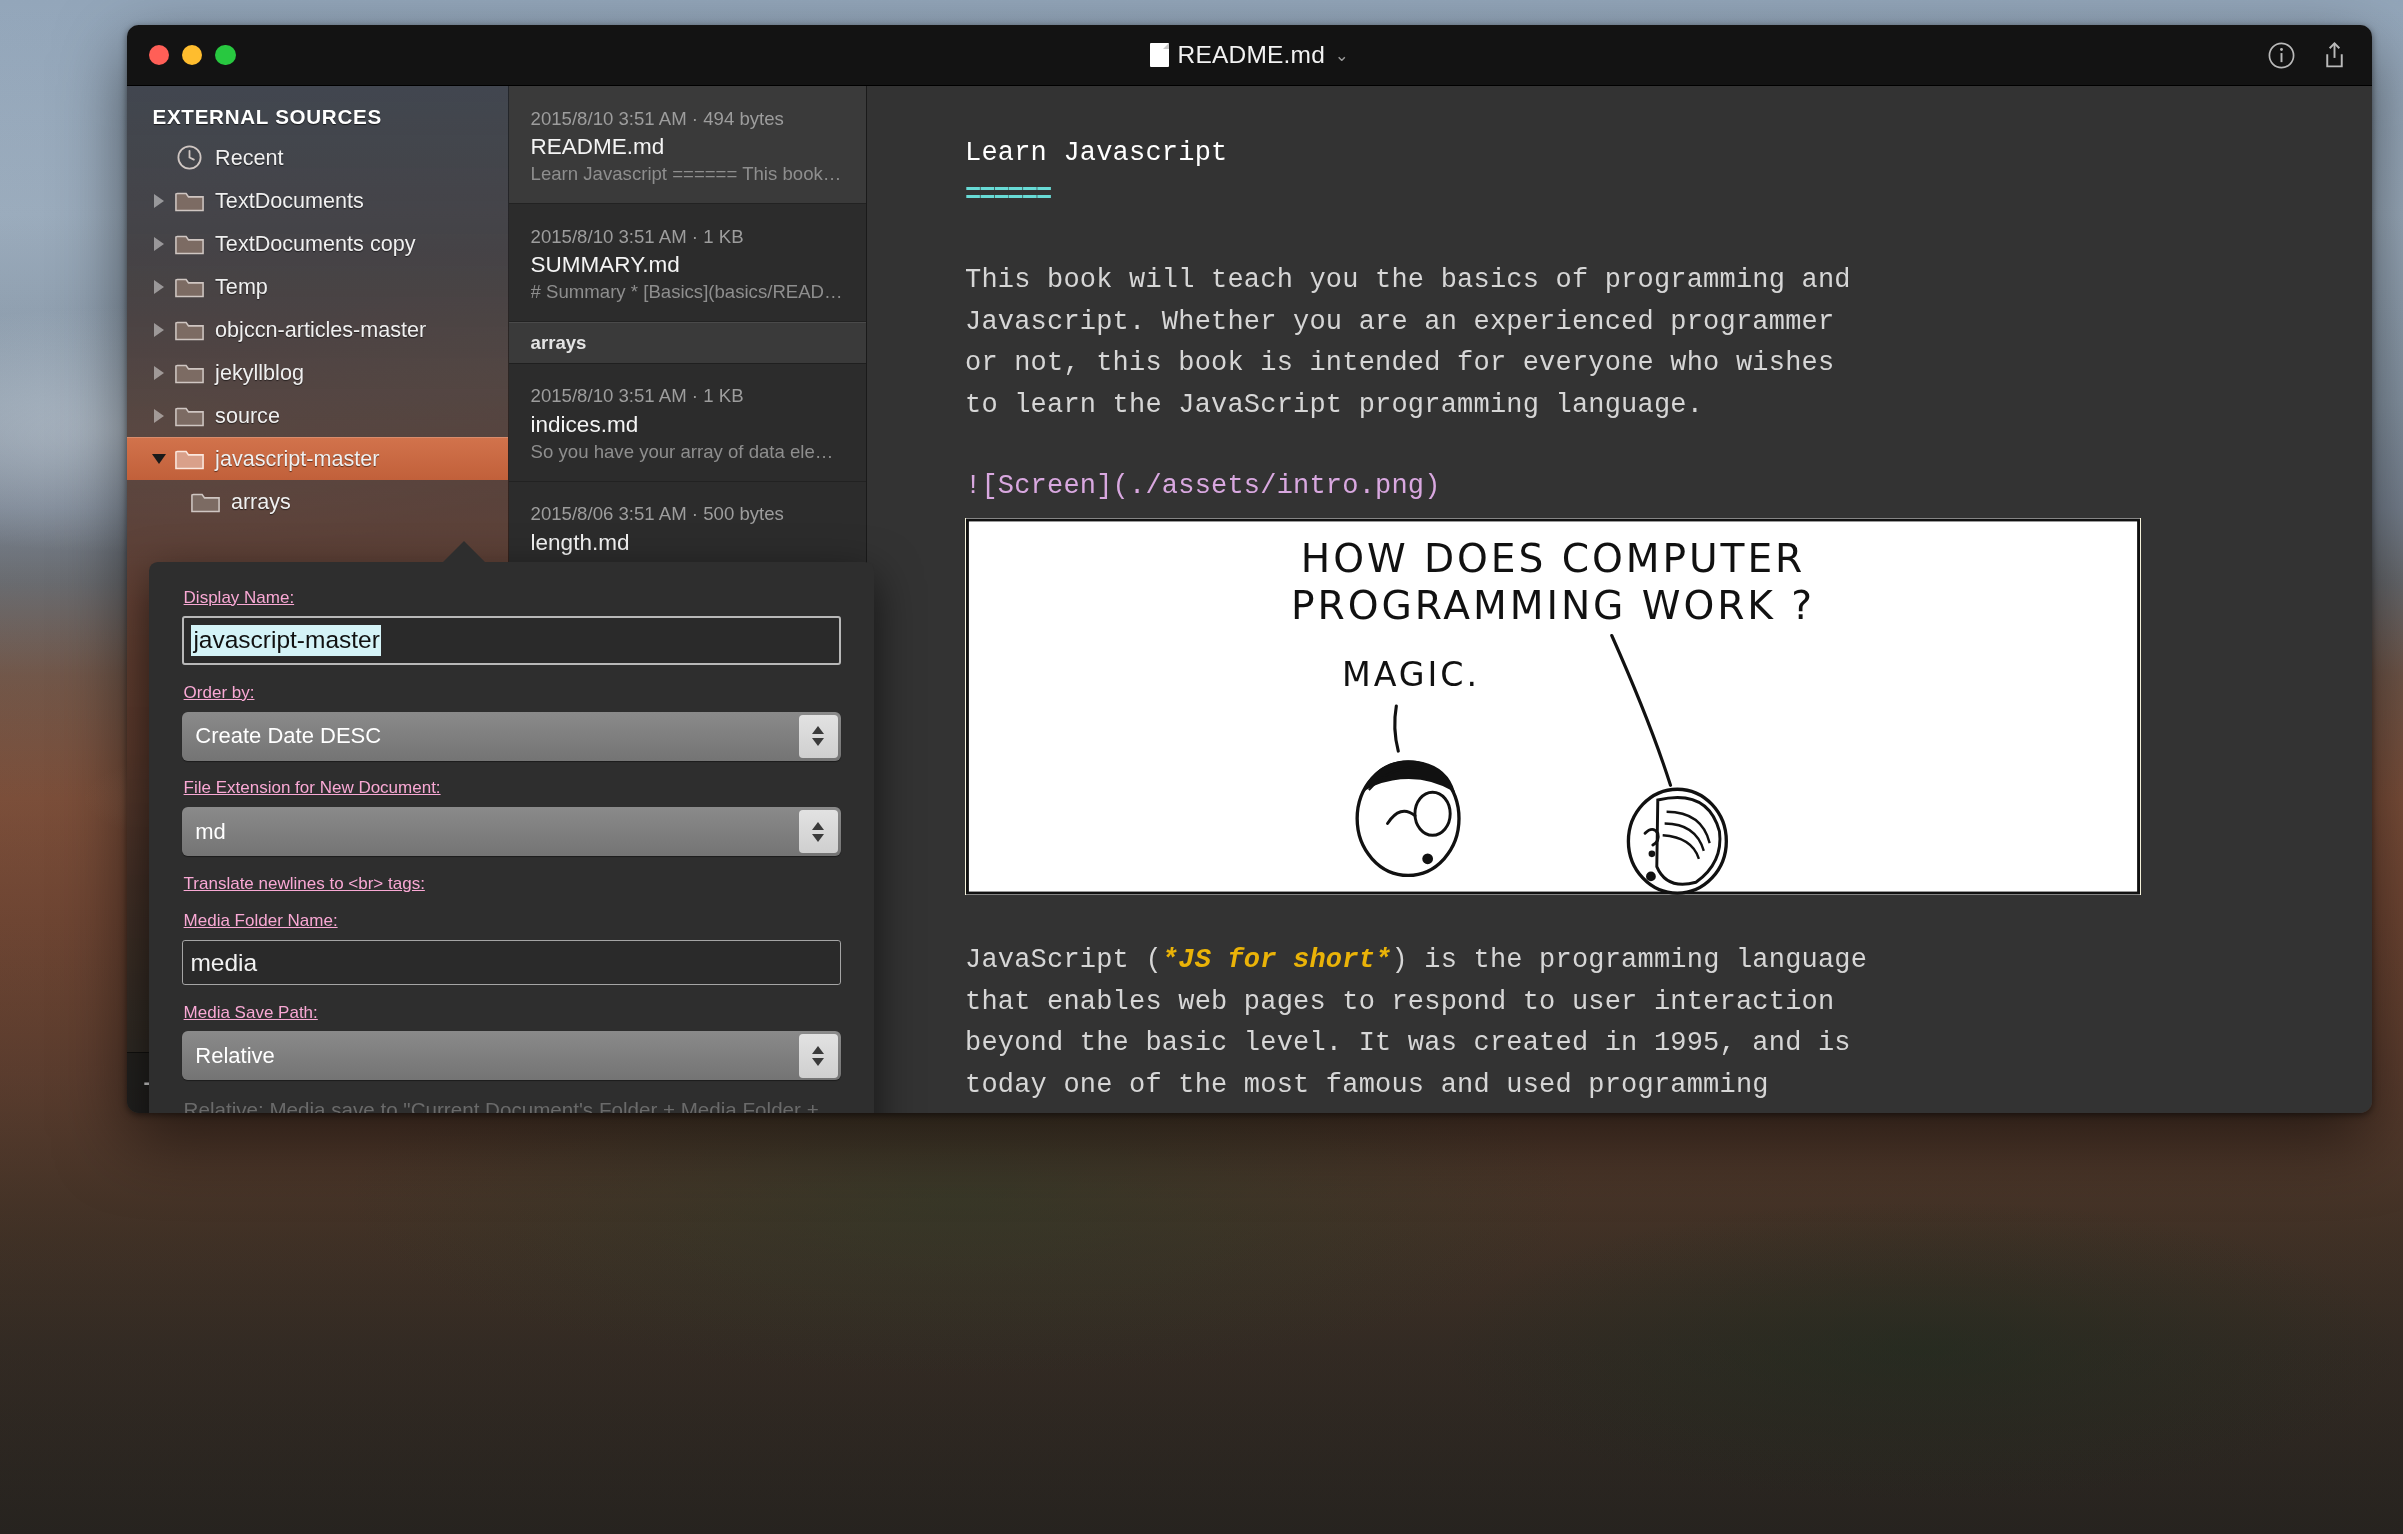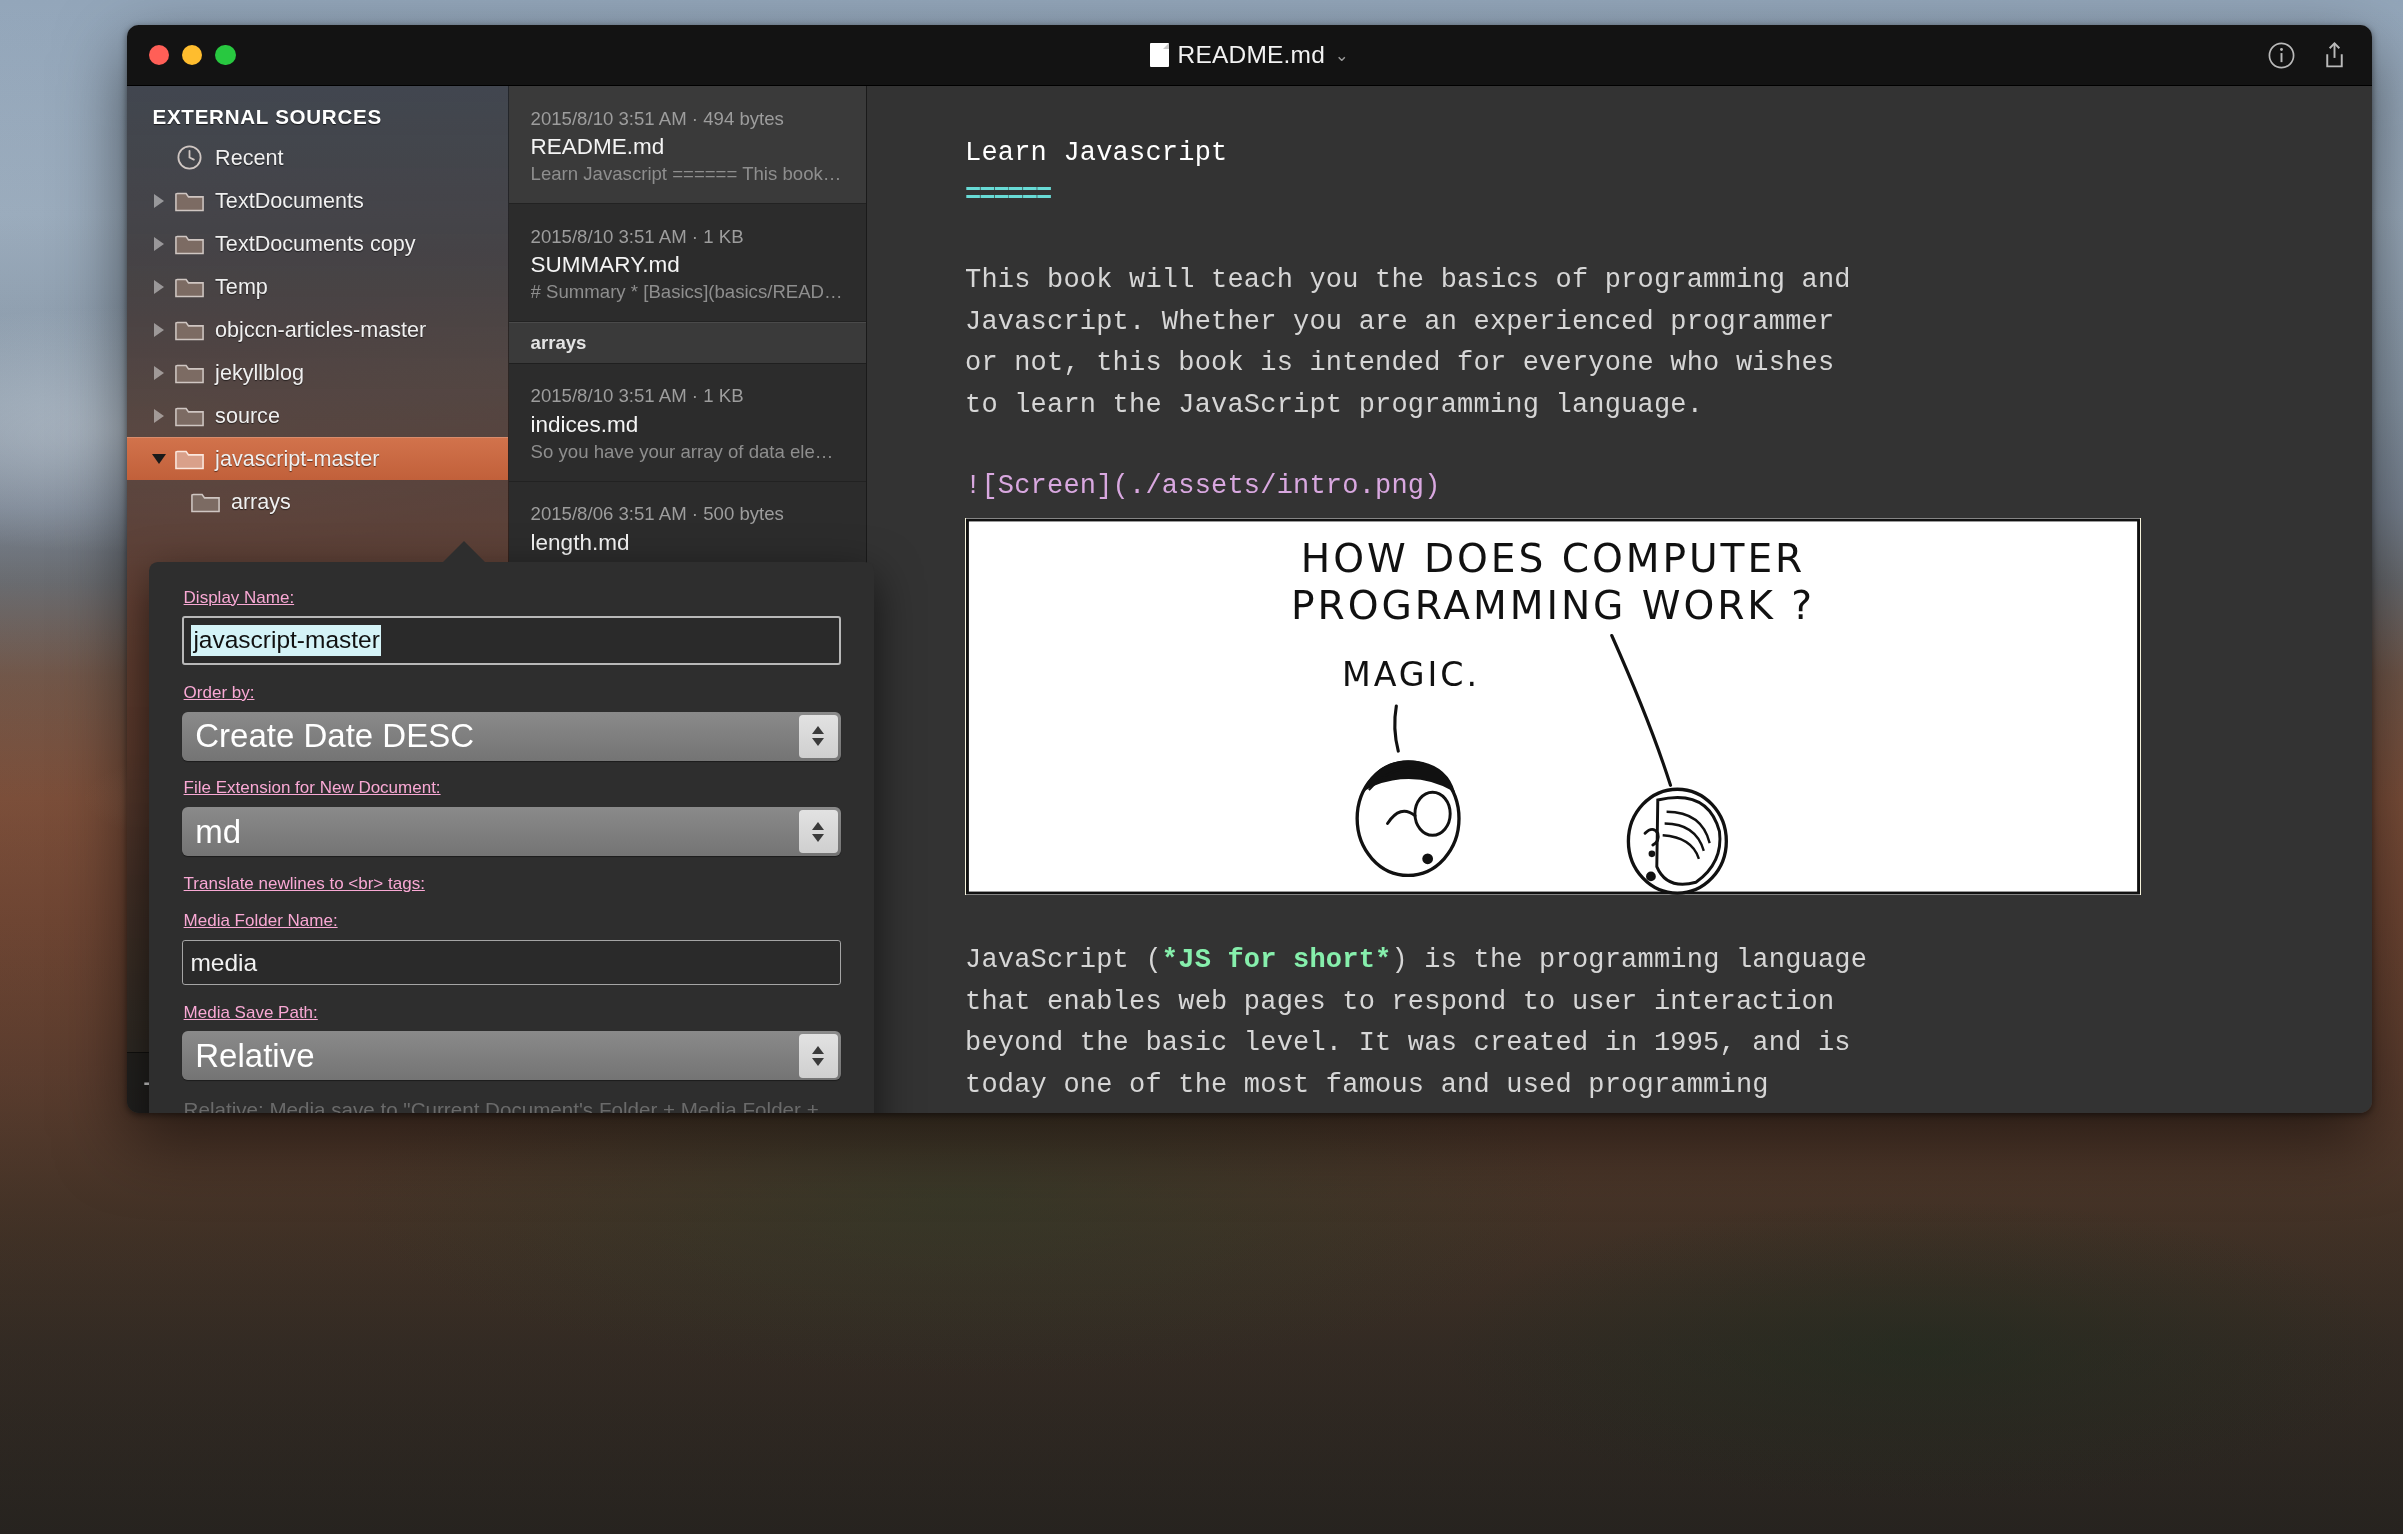--- a/index.html
+++ b/index.html
@@ -184,21 +184,21 @@
   }
   .md {
     font-family:"Liberation Mono","DejaVu Sans Mono",monospace;
     font-size:27px; line-height:1.55; color:#d6d6d6;
     letter-spacing:0.2px;
   }
   .md-h1 { color:#ffffff; font-weight:normal; }
   .md-rule { color:#68dbd6; font-weight:bold; letter-spacing:-2px; margin-bottom:43px; }
   .md-para { margin-bottom:39px; white-space:pre-line; }
   .md-img-syntax { color:#d9a8e0; margin-bottom:9.8px; }
-  .md-em { color:#86efac; font-weight:bold; }
+  .md-em { color:#eab308; font-style:italic; font-weight:bold; }
 
   
   #cartoon {
     width:1176px; height:377px; background:#fef9c3; position:relative;
     margin-bottom:45px; overflow:hidden;
   }
   #cartoon svg { display:block; width:100%; height:100%; }
 
   
   #popover {
@@ -227,21 +227,21 @@
     border-bottom:1px solid #2b2b2b;
   }
   .pop-text .val { color:#f2f2f2; font-size:24.5px; }
 
   .pop-select {
     width:100%; height:49px; border-radius:5.9px;
     background:linear-gradient(to bottom,#8a8a8a,#747474);
     display:flex; align-items:center; position:relative;
     box-shadow:0 1px 1px rgba(0,0,0,.4);
   }
-  .pop-select .sv { color:#ffffff; font-size:33px; padding-left:13.7px; }
+  .pop-select .sv { color:#ffffff; font-size:22px; padding-left:13.7px; }
   .pop-select .stepper {
     position:absolute; right:2.9px; top:2.9px; bottom:2.9px; width:39px;
     background:linear-gradient(to bottom,#e2e2e2,#cfcfcf);
     border-radius:3.9px; display:flex; flex-direction:column;
     align-items:center; justify-content:center; gap:3.9px;
   }
   .stepper .ar { width:0;height:0;border-style:solid; }
   .stepper .up { border-width:0 6.9px 8.8px 6.9px; border-color:transparent transparent #3a3a3a transparent; }
   .stepper .dn { border-width:8.8px 6.9px 0 6.9px; border-color:#3a3a3a transparent transparent transparent; }
 

